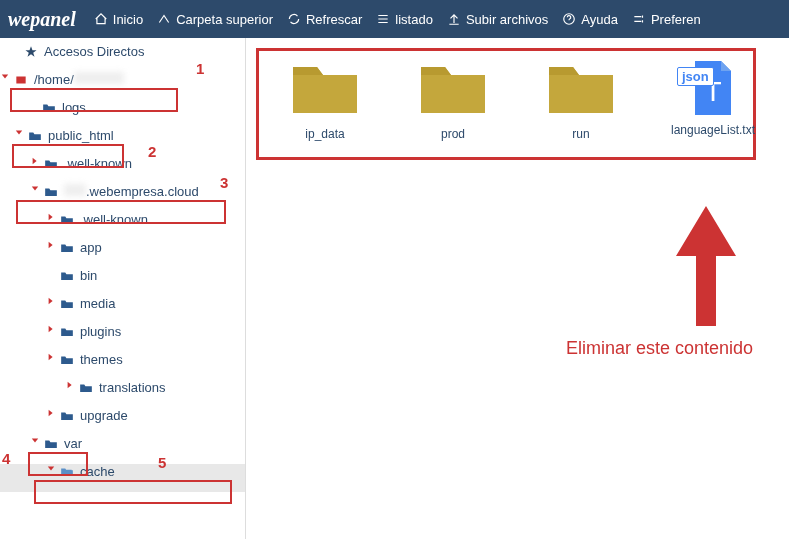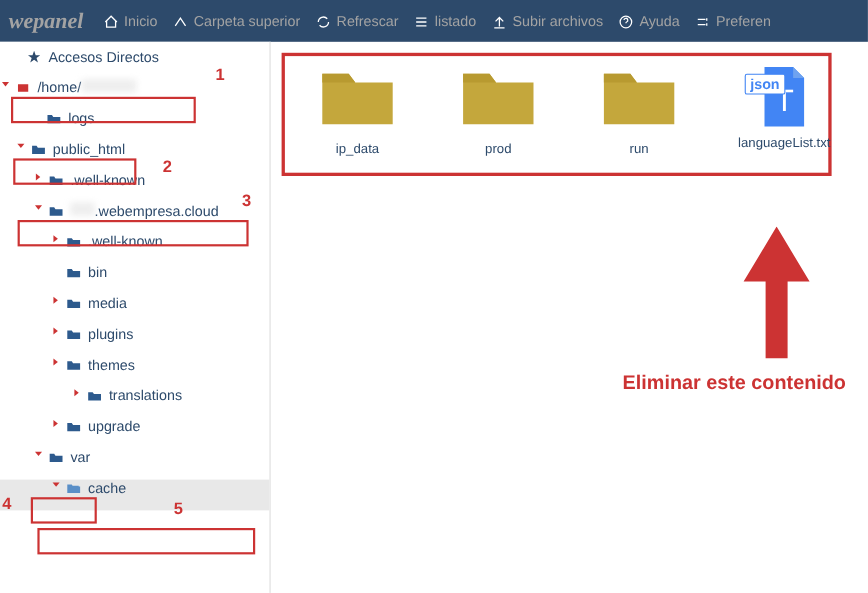--- a/index.html
+++ b/index.html
@@ -1,19 +1,19 @@
 <!DOCTYPE html>
 <html><head>
 <meta charset="utf-8">
 <style>
 *{margin:0;padding:0;box-sizing:border-box;font-family:Arial,sans-serif}
 body{width:789px;height:539px;overflow:hidden;background:#fff}
-.header{background:#2d4a6b;height:38px;display:flex;align-items:center;padding:0 8px;color:#a3a3a3;font-size:13px}
+.header{background:#2d4a6b;height:38px;display:flex;align-items:center;padding:0 8px;color:#ffffff;font-size:13px}
 .logo{font-family:Georgia,serif;font-style:italic;font-weight:bold;font-size:20px;margin-right:18px}
-.header-item{display:flex;align-items:flex-end;gap:5px;margin-right:14px;cursor:pointer;white-space:nowrap}
+.header-item{display:flex;align-items:center;gap:5px;margin-right:14px;cursor:pointer;white-space:nowrap}
 .header-item svg{width:14px;height:14px;fill:none;stroke:#fff;stroke-width:2}
 .main{display:flex;height:calc(100% - 38px)}
 .sidebar{width:246px;background:#fff;border-right:1px solid #ddd;overflow-y:auto;overflow-x:hidden;padding:6px 0;font-size:13px;color:#2d4a6b}
 .tree-item{display:flex;height:28px;cursor:pointer;white-space:nowrap}
 .tree-item.selected{background:#e8e8e8}
 .toggle{width:10px;height:10px;display:inline-flex;align-items:center;justify-content:center;margin-right:3px}
 .toggle svg{width:8px;height:8px}
 .toggle.open svg{fill:#c33}
 .toggle.closed svg{fill:#c33}
 .toggle.none{visibility:hidden}
@@ -29,21 +29,21 @@
 .content{flex:1;position:relative;padding:10px}
 .content-box{border:3px solid #c33;padding:0;width:500px;height:112px;position:relative}
 .file-grid{display:flex;gap:56px;padding:8px 30px}
 .file-item{display:flex;flex-direction:column;align-items:center;cursor:pointer;width:80px}
 .big-folder svg{width:72px;height:58px}
 .big-file{width:48px;height:58px;position:relative}
 .file-label{font-size:12px;color:#2d4a6b;margin-top:6px;text-align:center}
 .json-badge{position:absolute;top:8px;left:-12px;background:#fff;color:#4285f4;font-size:13px;font-weight:bold;padding:1px 4px;border:1px solid #4285f4;border-radius:2px;z-index:2}
 .arrow-annotation{position:absolute;top:168px;left:420px;width:80px;height:120px}
 .arrow-annotation svg{width:80px;height:120px;fill:#c33}
-.delete-text{position:absolute;top:300px;left:320px;color:#c33;font-weight:bold;font-size:18px}
+.delete-text{position:absolute;top:300px;left:320px;color:#c33;font-weight:normal;font-size:18px}
 </style>
 </head>
 <body>
 
 <div class="header">
   <span class="logo">wepanel</span>
   <div class="header-item">
     <svg viewBox="0 0 24 24">
         <path d="M3 12l9-9 9 9M5 10v10h14V10"></path>
       </svg>
@@ -176,20 +176,33 @@
           </svg>
         </span>
       <span class="icon folder-icon">
           <svg viewBox="0 0 24 24">
             <path d="M2 6h7l2 3h11v10H2z"></path>
           </svg>
         </span>
       <span class="tree-label">.well-known</span>
     </div>
 
+    <div class="tree-item" style="padding-left:46px">
+      <span class="toggle closed">
+          <svg viewBox="0 0 10 10">
+            <path d="M2 1l5 4-5 4z"></path>
+          </svg>
+        </span>
+      <span class="icon folder-icon">
+          <svg viewBox="0 0 24 24">
+            <path d="M2 6h7l2 3h11v10H2z"></path>
+          </svg>
+        </span>
+      <span class="tree-label">app</span>
+    </div>
 
     <div class="tree-item" style="padding-left:46px">
       <span class="toggle none"></span>
       <span class="icon folder-icon">
           <svg viewBox="0 0 24 24">
             <path d="M2 6h7l2 3h11v10H2z"></path>
           </svg>
         </span>
       <span class="tree-label">bin</span>
     </div>

